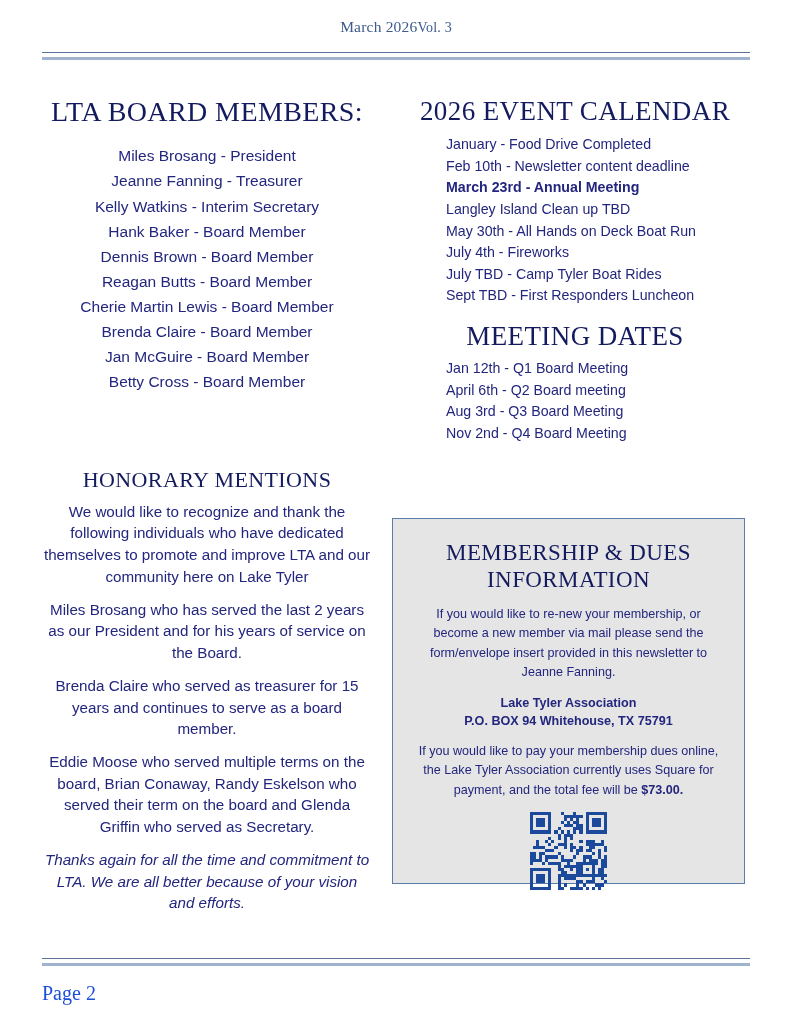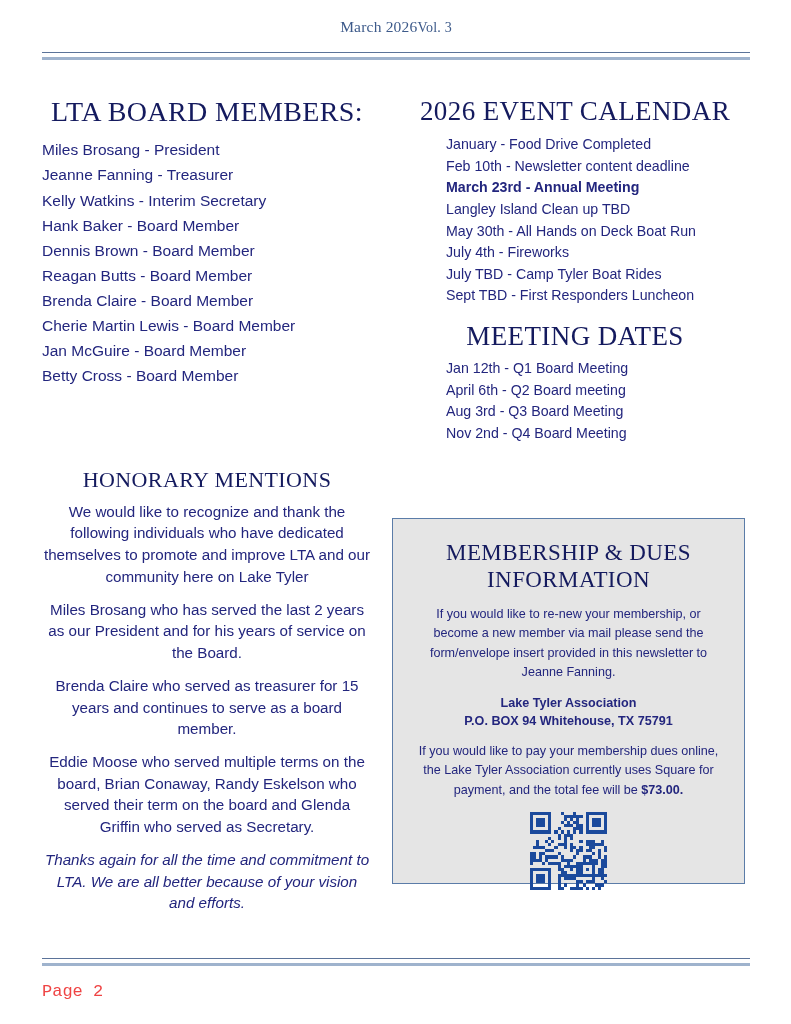--- a/index.html
+++ b/index.html
@@ -53,23 +53,23 @@
   .rule-thick {
     height: 3px;
     background: #9fb3cd;
     width: 100%;
   }
 
   .footer-page {
     position: absolute;
     left: 42px;
     top: 982px;
-    font-family: Liberation Mono, monospace;
-    font-size: 17px;
-    color: #ef4444;
+    font-family: Liberation Serif, serif;
+    font-size: 20px;
+    color: #1d4ed8;
   }
 
   
   .sec-head {
     font-family: "Liberation Serif", serif;
     font-weight: normal;
     color: #141a5e;
     text-align: center;
     letter-spacing: 0.4px;
     line-height: 1.12;
@@ -79,23 +79,23 @@
   .col-left {
     position: absolute;
     left: 42px;
     top: 96px;
     width: 330px;
   }
   .col-left .sec-head.board { font-size: 28px; margin: 0 0 10px 0; }
 
   .board-list {
     list-style: none;
-    margin: 0;
+    margin: 16px;
     padding: 0;
-    text-align: left;
+    text-align: center;
   }
   .board-list li {
     font-size: 15.5px;
     color: #23267e;
     line-height: 1.62;
     white-space: nowrap;
   }
 
   
   .honorary {
@@ -202,22 +202,22 @@
 
   <div class="col-left">
     <h1 class="sec-head board">LTA BOARD MEMBERS:</h1>
     <ul class="board-list">
         <li>Miles Brosang - President</li>
         <li>Jeanne Fanning - Treasurer</li>
         <li>Kelly Watkins - Interim Secretary</li>
         <li>Hank Baker - Board Member</li>
         <li>Dennis Brown - Board Member</li>
         <li>Reagan Butts - Board Member</li>
+        <li>Cherie Martin Lewis - Board Member</li>
         <li>Brenda Claire - Board Member</li>
-        <li>Cherie Martin Lewis - Board Member</li>
         <li>Jan McGuire - Board Member</li>
         <li>Betty Cross - Board Member</li>
       </ul>
   </div>
 
   <div class="honorary">
     <h2 class="sec-head">HONORARY MENTIONS</h2>
     <div>
         <p>We would like to recognize and thank the following individuals who have dedicated themselves to promote and improve LTA and our community here on Lake Tyler</p>
         <p>Miles Brosang who has served the last 2 years as our President and for his years of service on the Board.</p>

